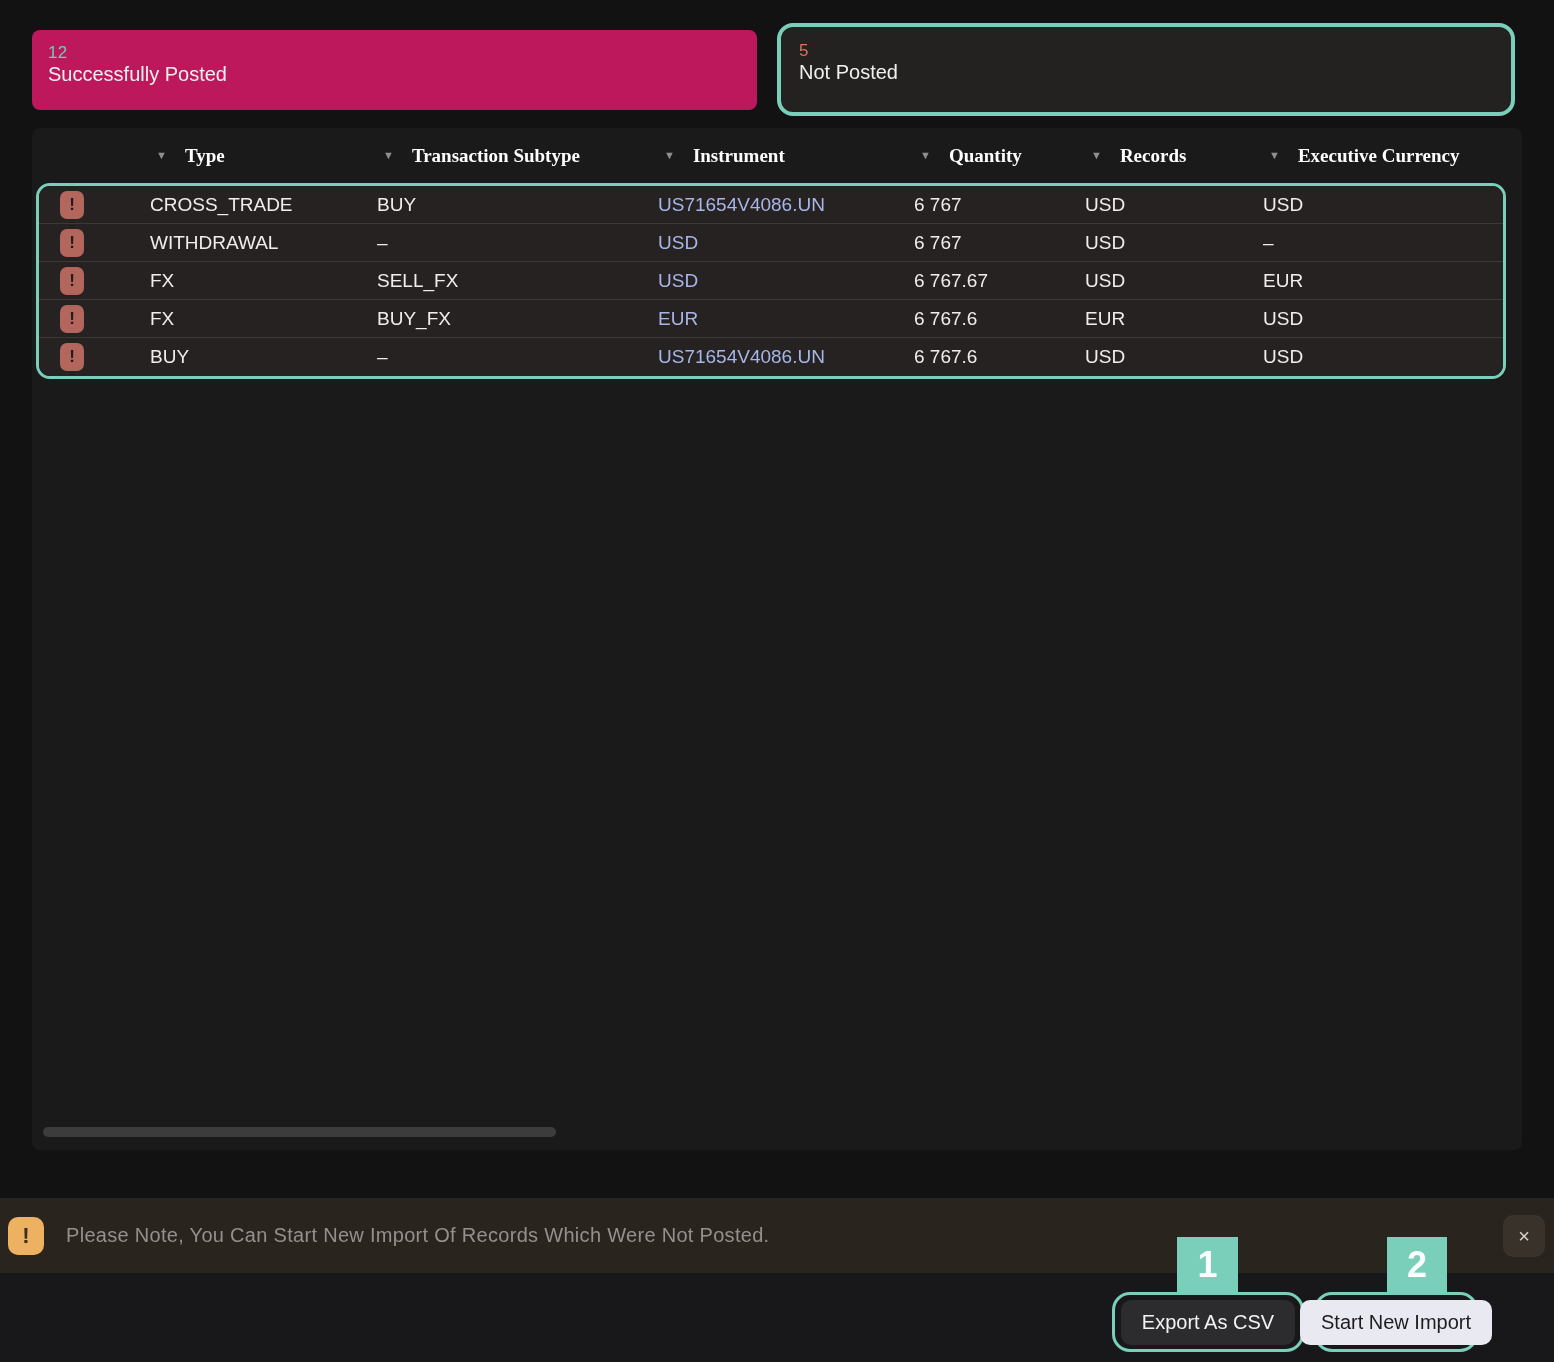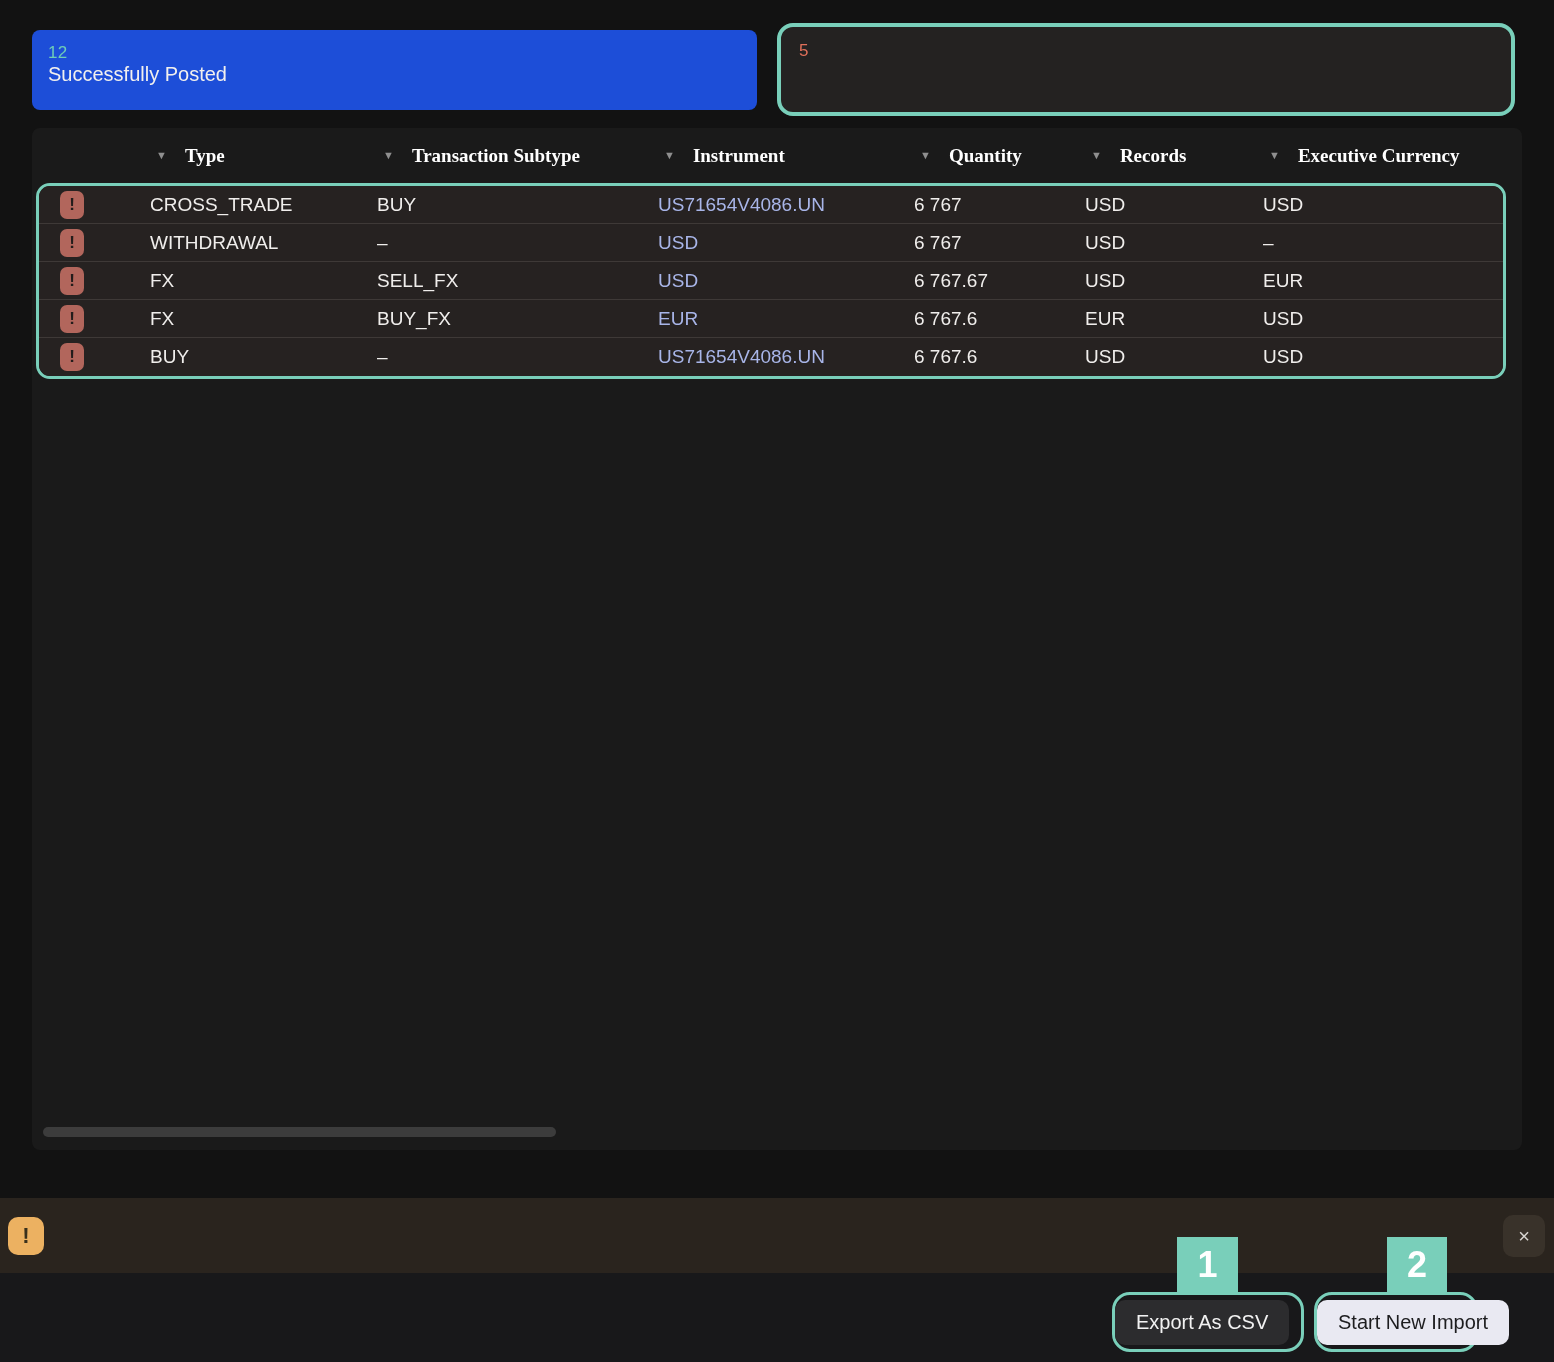--- a/index.html
+++ b/index.html
@@ -8,21 +8,21 @@
     --count-not-posted:#e0705a;
     --error-badge:#b2665c;
     --warning-icon:#ecb161;
     --instrument-link:#a8b5e8;
   }
   *{box-sizing:border-box;margin:0;padding:0;}
   body{background:#000;font-family:"Liberation Sans","DejaVu Sans",sans-serif;}
   .screen{position:relative;width:1554px;height:1362px;background:#121212;overflow:hidden;}
 
   
-  .card{position:absolute;border-radius:8px;background:#1d4ed8;padding:13px 16px;}
+  .card{position:absolute;border-radius:8px;background:#be185d;padding:13px 16px;}
   .card-posted{left:32px;top:30px;width:725px;height:80px;}
   .card-notposted{left:777px;top:23px;width:738px;height:93px;border:4px solid var(--accent-teal);border-radius:16px;background:#242221;padding:14px 18px;}
   .card-count{font-size:17px;font-weight:500;letter-spacing:.2px;}
   .card-count.teal{color:var(--count-posted);}
   .card-count.orange{color:var(--count-not-posted);}
   .card-label{color:#f2f0ee;font-size:20px;}
 
   
   .table-panel{position:absolute;left:32px;top:128px;width:1490px;height:1022px;background:#1a1a1a;border-radius:8px;}
   .thead{display:grid;grid-template-columns:110px 227px 281px 256px 171px 178px 1fr;height:55px;align-items:center;}
@@ -44,38 +44,39 @@
   .notification-bar{position:absolute;left:0;top:1198px;width:1554px;height:75px;background:#2a241e;display:flex;align-items:center;}
   .warn-icon{display:flex;align-items:center;justify-content:center;margin-left:8px;width:36px;height:38px;border-radius:10px;background:var(--warning-icon);color:#39301c;font-weight:700;font-size:22px;flex:0 0 auto;}
   .notification-text{margin-left:22px;color:#94908d;font-size:20px;letter-spacing:.3px;}
   .close-btn{position:absolute;right:9px;top:17px;width:42px;height:42px;border:none;border-radius:10px;background:#39322a;color:#d8d5d1;font-size:20px;cursor:pointer;display:flex;align-items:center;justify-content:center;}
 
   
   .footer{position:absolute;left:0;top:1273px;width:1554px;height:89px;background:#18181a;}
   .som-badge{position:absolute;display:flex;align-items:center;justify-content:center;background:var(--accent-teal);color:#ffffff;font-weight:700;font-size:36px;z-index:5;}
   .som-badge-1{left:1177px;top:1237px;width:61px;height:55px;}
   .som-badge-2{left:1387px;top:1237px;width:60px;height:55px;}
-  .som-ring{position:absolute;border:3px solid var(--accent-teal);border-radius:18px;display:flex;align-items:center;justify-content:flex-start;z-index:4;}
+  .som-ring{position:absolute;border:3px solid var(--accent-teal);border-radius:18px;display:flex;align-items:center;justify-content:center;z-index:4;}
   .som-ring-1{left:1112px;top:1292px;width:192px;height:60px;}
   .som-ring-2{left:1314px;top:1292px;width:164px;height:60px;}
   .btn{border:none;border-radius:10px;font-size:20px;cursor:pointer;padding:11px 21px;white-space:nowrap;font-family:inherit;}
   .btn-dark{background:#2c2c2e;color:#f2f2f2;}
   .btn-light{background:#e9e9f2;color:#1d1d1f;}
 </style>
 </head>
 <body>
 
 <div class="screen">
 
   <div class="card card-posted">
     <div class="card-count teal">12</div>
     <div class="card-label">Successfully Posted</div>
   </div>
   <div class="card card-notposted">
     <div class="card-count orange">5</div>
+    <div class="card-label">Not Posted</div>
   </div>
 
   <div class="table-panel">
     <div class="thead">
       <div class="th"></div>
       <div class="th">
         <span class="sort-arrow">▼</span>
         <span class="th-label">Type</span>
       </div>
       <div class="th">
@@ -156,20 +157,21 @@
         <div class="td">USD</div>
         <div class="td">USD</div>
       </div>
     </div>
 
     <div class="hscrollbar"></div>
   </div>
 
   <div class="notification-bar">
     <div class="warn-icon">!</div>
+    <div class="notification-text">Please Note, You Can Start New Import Of Records Which Were Not Posted.</div>
     <button class="close-btn">×</button>
   </div>
 
   <div class="footer"></div>
   <div class="som-badge som-badge-1">1</div>
   <div class="som-badge som-badge-2">2</div>
   <div class="som-ring som-ring-1">
     <button class="btn btn-dark">Export As CSV</button>
   </div>
   <div class="som-ring som-ring-2">

